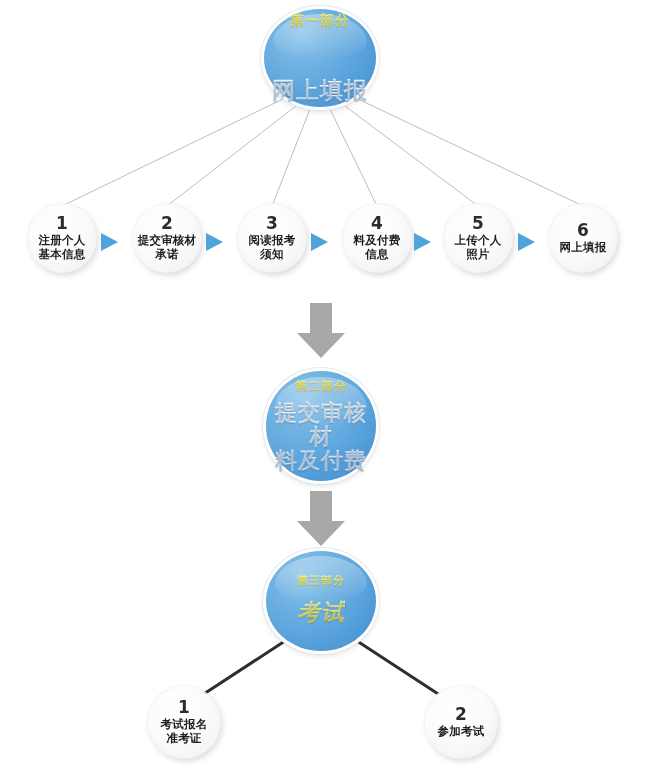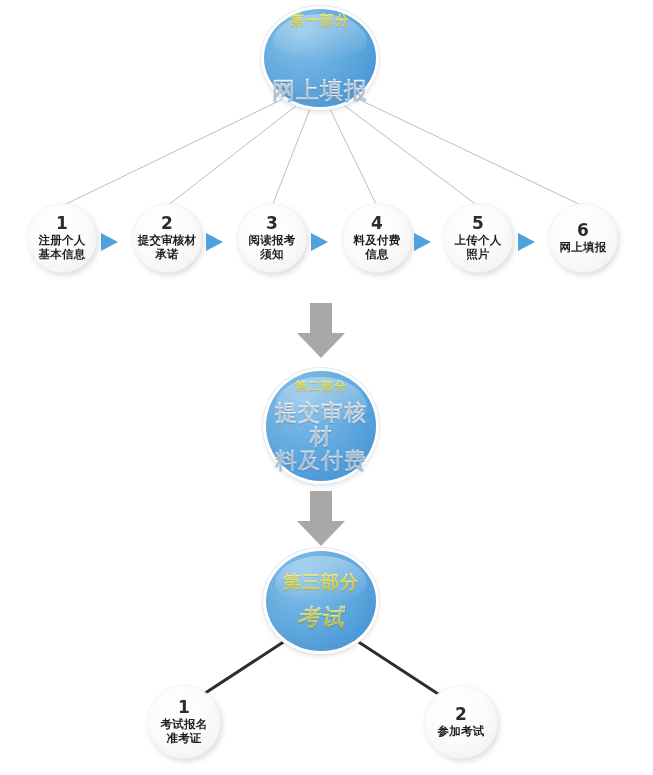--- a/index.html
+++ b/index.html
@@ -103,21 +103,21 @@
 
   #section-2 {
     left: 266px; top: 371px; width: 110px; height: 110px;
   }
   #section-2 .sec-sub { font-size: 12px; margin-bottom: 8px; }
   #section-2 .sec-main { font-size: 22px; line-height: 1.1; }
 
   #section-3 {
     left: 266px; top: 551px; width: 110px; height: 100px;
   }
-  #section-3 .sec-sub { font-size: 18px; margin-bottom: 11px; }
+  #section-3 .sec-sub { font-size: 11px; margin-bottom: 11px; }
   #section-3 .sec-main { font-size: 23px; font-style: italic; }
 
   
   .step-node {
     position: absolute;
     border-radius: 50%;
     background: radial-gradient(circle at 40% 32%, #ffffff 0%, #fbfbfb 48%, #efefef 100%);
     box-shadow:
       0 0 0 1px #f2f2f2,
       2px 3px 6px rgba(0,0,0,0.16);

